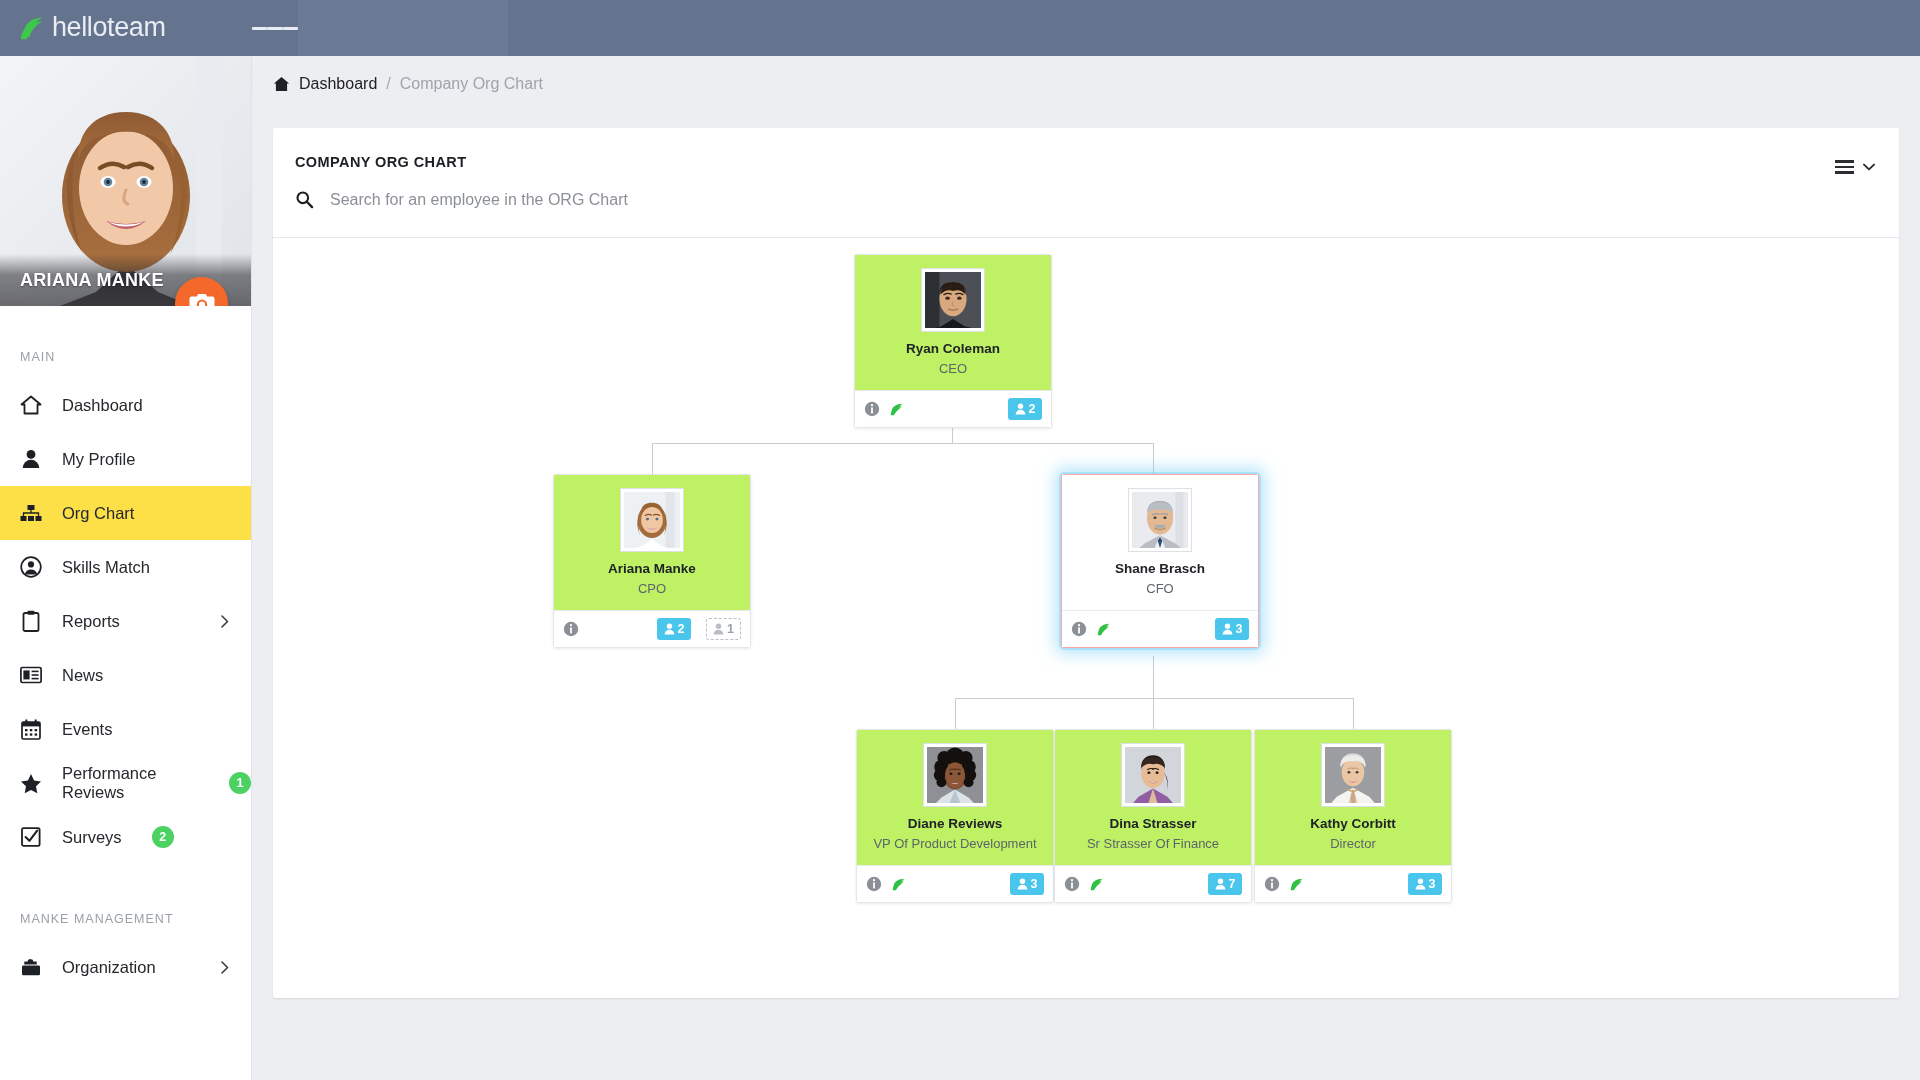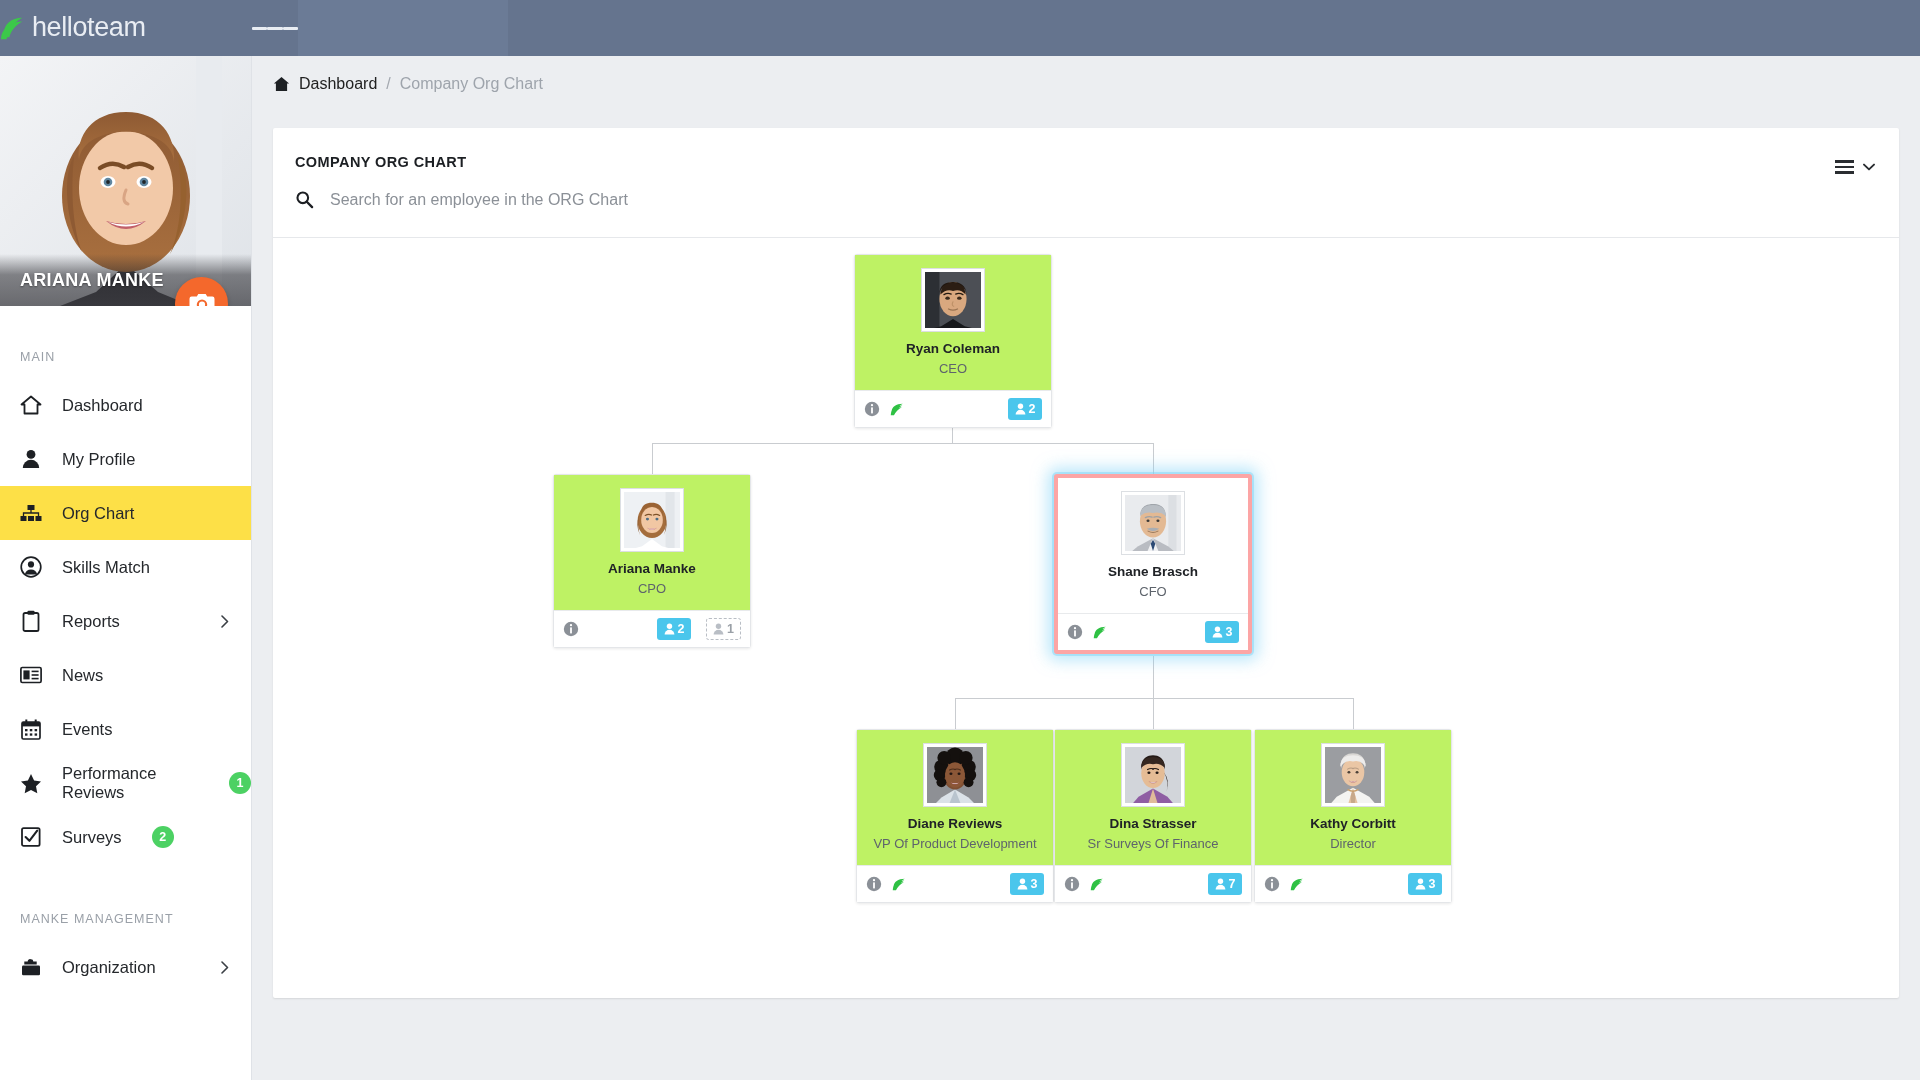--- a/index.html
+++ b/index.html
@@ -13,21 +13,21 @@
 
   
   .topbar{
     position: absolute; top:0; left:0; width:1920px; height:56px;
     background:#65748e;
     display:flex; align-items:center;
     z-index: 40;
   }
   .logo-wrap{
     width:252px; height:56px; display:flex; align-items:center;
-    gap:4px;
+    padding-left:20px; gap:4px;
   }
   .logo-mark{ width:28px; height:26px; display:block; }
   .logo-text{
     font-size:27px; color:#e9edf3; letter-spacing:-0.4px;
     font-weight:400; line-height:1; position:relative; top:-1px;
   }
   .burger{
     width:46px; height:56px; display:flex; align-items:center; justify-content:center;
     cursor:pointer;
   }
@@ -154,22 +154,23 @@
 
   .node{
     position:absolute; width:198px;
     background:#fbfbfb;
     border:1px solid #e4e6e9;
     border-radius:3px;
     box-shadow:0 1px 3px rgba(0,0,0,.09);
     z-index:3;
   }
   .node.selected{
-    border:4px solid #fca5a5; background:#fff;
+    border:1px solid #fca5a5; background:#fff;
     box-shadow:0 0 0 2px rgba(125,210,245,.45), 0 0 16px 6px rgba(125,210,245,.55);
+    margin-left:7px;
   }
   .node-body{
     padding:14px 10px 13px 10px; text-align:center; background:#bef264;
   }
   .node.selected .node-body{ background:#fff; }
   .avatar{
     width:62px; height:62px; margin:0 auto 9px auto;
     border:3px solid #fff; box-shadow:0 0 0 1px #dcdfe3;
     overflow:hidden; background:#cfd4da;
   }
@@ -675,21 +676,21 @@
               <path d="M43 28 q6 10 3 22 q4 -13 -3 -22 Z" fill="#241a16"></path>
               <path d="M25 25 q3.5 -2 6.5 -0.6" stroke="#1e1512" stroke-width="1.3" fill="none" stroke-linecap="round"></path>
               <path d="M37 25 q-3.5 -2 -6.5 -0.6" stroke="#1e1512" stroke-width="1.3" fill="none" stroke-linecap="round"></path>
               <ellipse cx="26.5" cy="28.5" rx="1.7" ry="1.4" fill="#1e1512"></ellipse>
               <ellipse cx="35.5" cy="28.5" rx="1.7" ry="1.4" fill="#1e1512"></ellipse>
               <path d="M26 38 q5 5 10 0 q-5 2 -10 0 Z" fill="#b05f63"></path>
               <path d="M26.8 38.6 q4.2 1.6 8.4 0 q-4.2 3 -8.4 0 Z" fill="#ffffff"></path>
             </svg>
           </div>
           <div class="node-name">Dina Strasser</div>
-          <div class="node-title">Sr Surveys Of Finance</div>
+          <div class="node-title">Sr Strasser Of Finance</div>
         </div>
         <div class="node-foot">
           <svg class="foot-icon" viewBox="0 0 16 16">
             <circle cx="8" cy="8" r="7.2" fill="#8b9097"></circle>
             <rect x="7.1" y="6.4" width="1.8" height="6" fill="#fff"></rect>
               <circle cx="8" cy="4.2" r="1.15" fill="#fff"></circle>
           </svg>
           <svg class="foot-icon" viewBox="0 0 18 16">
             <path d="M3 11 C3 5.5, 8 2, 15.5 2 C11.8 3.8, 8 7.5, 6.6 11 Z" fill="#2fc144"></path>
             <path d="M2.6 13 C2.6 7.5, 7.6 4, 15 4 C11.4 5.8, 7.6 9.5, 6.2 13 Z" fill="#2fc144"></path>

